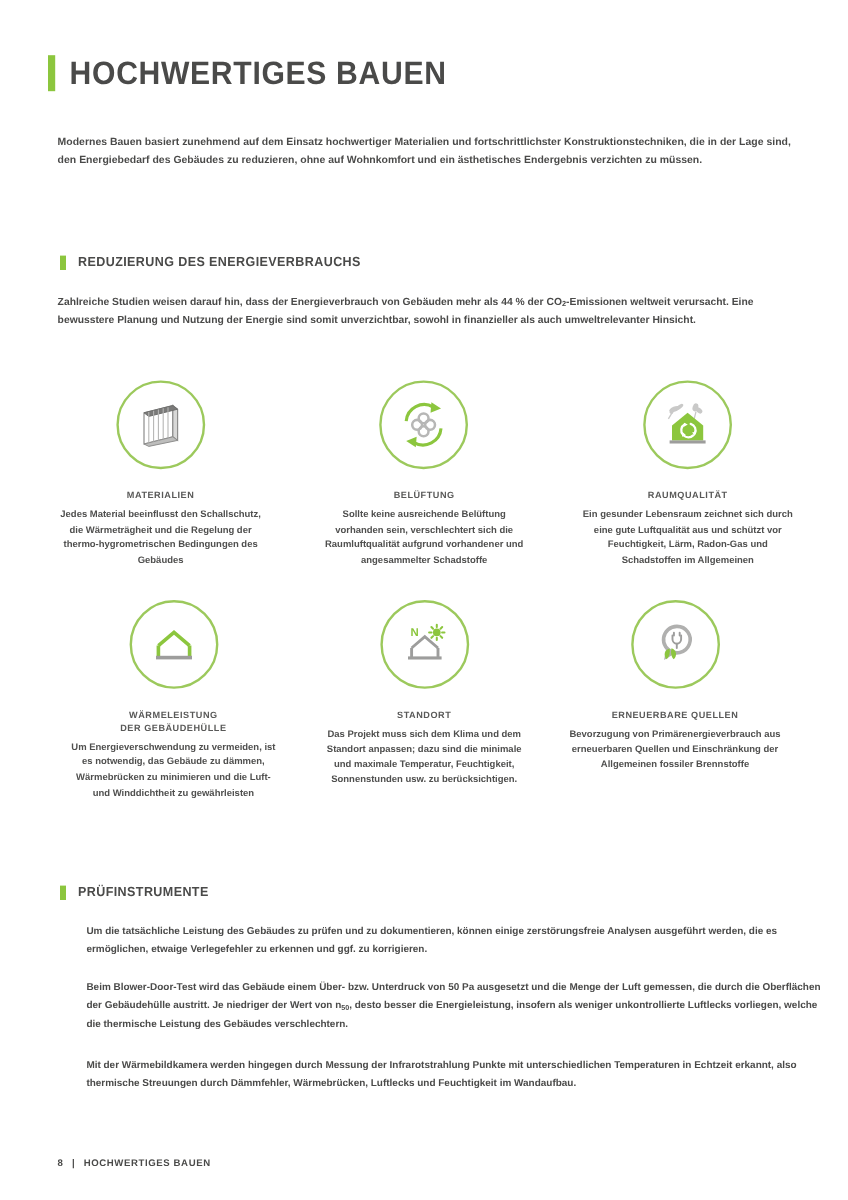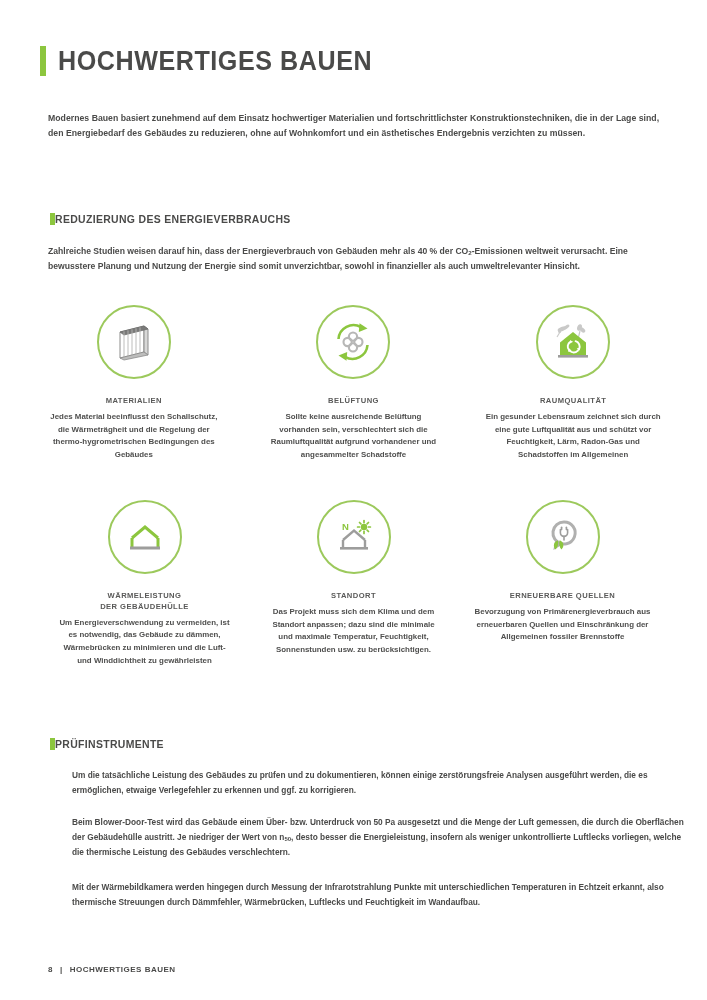--- a/index.html
+++ b/index.html
@@ -61,20 +61,21 @@
     font-weight: 700;
     line-height: 1.72;
     color: #4a4a49;
     letter-spacing: 0.02px;
   }
 
   
   .section-head {
     display: flex;
     align-items: center;
+    gap: 10px;
     padding-left: 14px;
   }
   .section-mark {
     width: 5px;
     height: 12px;
     background: #8cc63e;
     flex: 0 0 auto;
   }
   .section-title {
     font-size: 11px;
@@ -118,21 +119,21 @@
 
   
   .grid {
     position: absolute;
     left: 40px;
     width: 627px;
     display: grid;
     grid-template-columns: repeat(3, 1fr);
     column-gap: 0px;
   }
-  #grid-row-1 { top: 305px; gap: 32px; }
+  #grid-row-1 { top: 317px; gap: 32px; }
   #grid-row-2 { top: 500px; }
 
   .card {
     display: flex;
     flex-direction: column;
     align-items: center;
     text-align: center;
   }
 
   .circle {
@@ -189,21 +190,21 @@
     <h1 class="page-title">HOCHWERTIGES BAUEN</h1>
   </div>
 
   <p class="intro">Modernes Bauen basiert zunehmend auf dem Einsatz hochwertiger Materialien und fortschrittlichster Konstruktionstechniken, die in der Lage sind, den Energiebedarf des Gebäudes zu reduzieren, ohne auf Wohnkomfort und ein ästhetisches Endergebnis verzichten zu müssen.</p>
 
   <div class="section-head" id="head-energie">
     <div class="section-mark"></div>
     <div class="section-title">REDUZIERUNG DES ENERGIEVERBRAUCHS</div>
   </div>
 
-  <p class="section-para" id="para-energie"><span>Zahlreiche Studien weisen darauf hin, dass der Energieverbrauch von Gebäuden mehr als 40 % der CO</span><sub>2</sub><span>-Emissionen weltweit verursacht. Eine bewusstere Planung und Nutzung der Energie sind somit unverzichtbar, sowohl in finanzieller als auch umweltrelevanter Hinsicht.</span></p>
+  <p class="section-para" id="para-energie"><span>Zahlreiche Studien weisen darauf hin, dass der Energieverbrauch von Gebäuden mehr als 44 % der CO</span><sub>2</sub><span>-Emissionen weltweit verursacht. Eine bewusstere Planung und Nutzung der Energie sind somit unverzichtbar, sowohl in finanzieller als auch umweltrelevanter Hinsicht.</span></p>
 
   <div class="grid" id="grid-row-1">
 
     <div class="card">
       <div class="circle">
         <svg width="46" height="46" viewBox="0 0 46 46">
           <g>
             <polygon points="9,13 33,7 33,33 9,39" fill="#ffffff" stroke="#8c8c8b" stroke-width="1"></polygon>
             <polygon points="33,7 37,10 37,36 33,33" fill="#d8d8d7" stroke="#8c8c8b" stroke-width="1"></polygon>
             <polygon points="9,13 13,16 37,10 33,7" fill="#7a7a79" stroke="#6e6e6d" stroke-width="0.8"></polygon>

